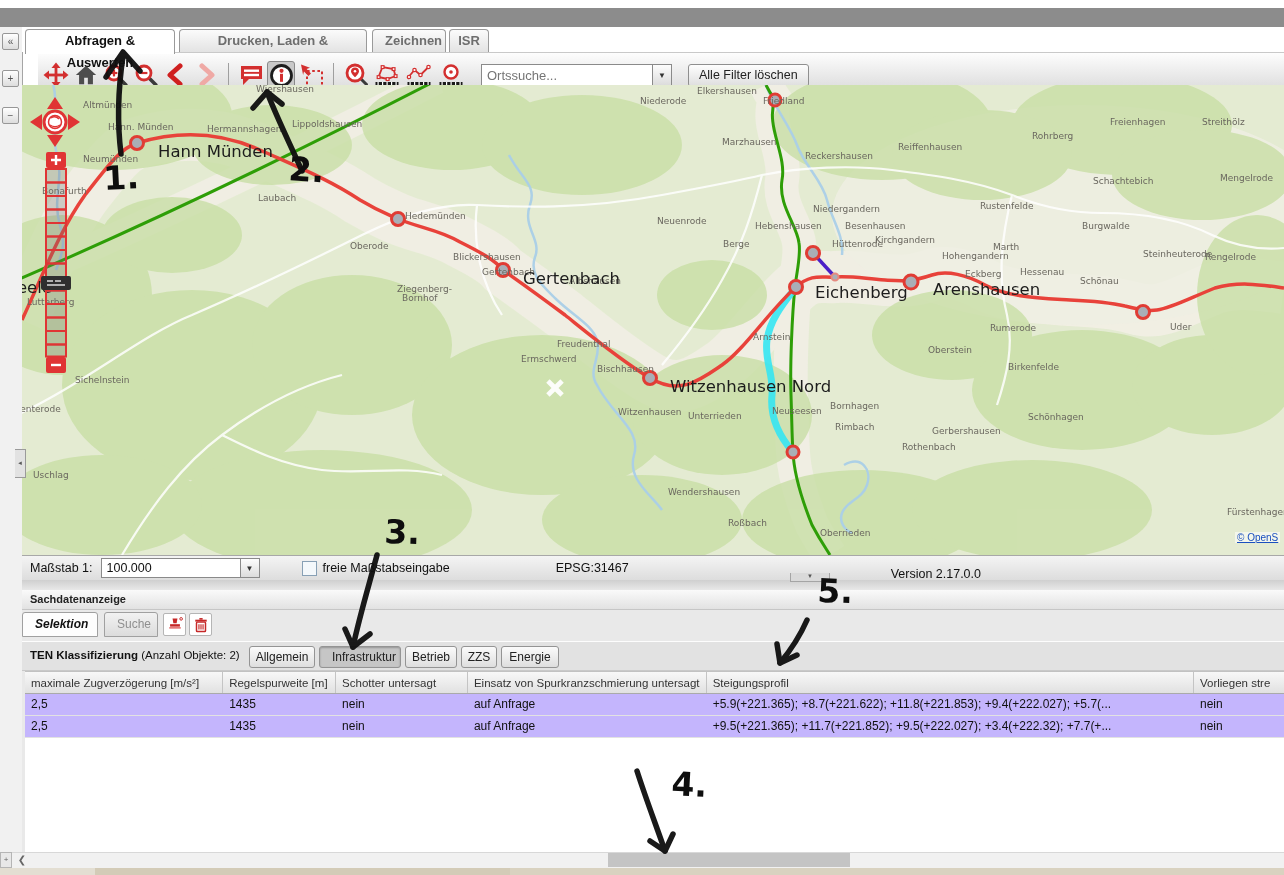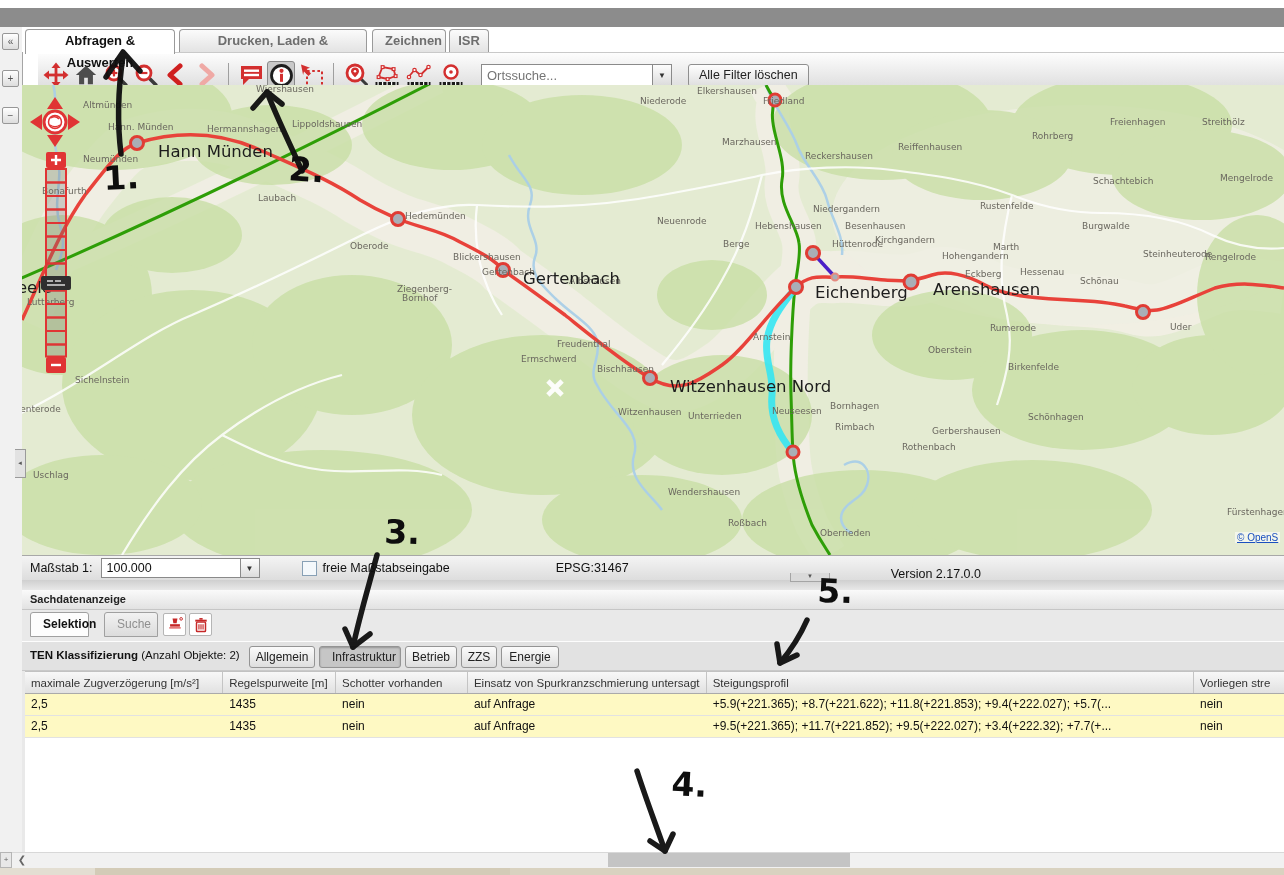--- a/index.html
+++ b/index.html
@@ -62,21 +62,21 @@
            border-bottom:1px solid #c9c9c9;box-sizing:border-box;}
   .tenlabel{position:absolute;left:8px;top:7px;font-size:11.5px;color:#111;}
   .catbtn{position:absolute;top:4px;height:22px;border:1px solid #949494;border-radius:3px;background:linear-gradient(#fbfbfb,#dedede);
           font-size:12px;color:#222;text-align:center;line-height:20px;box-sizing:border-box;}
   .catbtn.pressed{background:#c6c6c6;box-shadow:inset 0 1px 2px rgba(0,0,0,.25);}
   
   .tbl{position:absolute;left:3px;top:81px;right:0;}
   .thead{display:flex;height:23px;background:linear-gradient(#f8f8f8,#e1e1e1);border-top:1px solid #c2c2c2;border-bottom:1px solid #aaaaaa;box-sizing:border-box;}
   .th{font-size:11.5px;color:#333;line-height:22px;padding-left:6px;border-right:1px solid #c4c4c4;box-sizing:border-box;
       white-space:nowrap;overflow:hidden;}
-  .trow{display:flex;height:21px;background:#fef9c3;border-bottom:1px solid #e2e2e2;}
+  .trow{display:flex;height:21px;background:#c4b5fd;border-bottom:1px solid #e2e2e2;}
   .td{font-size:12px;color:#111;line-height:20px;padding-left:6px;box-sizing:border-box;white-space:nowrap;overflow:hidden;}
   .c1{width:200px;} .c2{width:114px;} .c3{width:133px;} .c4{width:241px;} .c5{width:492px;} .c6{flex:1;min-width:90px;}
   .tblfill{position:absolute;left:3px;top:148px;right:0;height:114px;background:#fff;}
   
   .hscroll{position:absolute;left:0;top:852px;width:1284px;height:16px;background:#f1f1f1;border-top:1px solid #d8d8d8;box-sizing:border-box;}
   .hthumb{position:absolute;left:608px;top:853px;width:242px;height:14px;background:#c4c4c4;}
   .harrow{position:absolute;left:13px;top:852px;width:18px;height:16px;font-size:10px;color:#666;text-align:center;line-height:15px;}
   .hcorner{position:absolute;left:0;top:852px;width:12px;height:16px;background:#e8e8e8;border:1px solid #b5b5b5;box-sizing:border-box;
            font-size:8px;color:#666;text-align:center;line-height:14px;}
   .tanstrip{position:absolute;left:0;top:868px;width:1284px;height:7px;background:linear-gradient(90deg,#e3ded2 0 95px,#d3cbb7 95px 510px,#d9d2c0 510px 100%);}
@@ -444,21 +444,21 @@
       <div class="chk"></div>
       <span style="margin-left:6px;">freie Maßstabseingabe</span>
       <span style="margin-left:106px;">EPSG:31467</span>
       <span style="margin-left:262px;margin-top:12px;">Version 2.17.0.0</span>
     </div>
     <div class="splitgap"></div>
     <div class="collapsetab">▼</div>
 
     <div class="sach">
       <div class="sdtitle">Sachdatenanzeige</div>
-      <div class="sdtab active" style="left:8px;width:59px;">Selektion</div>
+      <div class="sdtab active" style="left:0;width:76px;font-style:italic;">Selektion</div>
       <div class="sdtab inactive" style="left:82px;width:54px;">Suche</div>
       <div class="sdicon" style="left:141px;">
         <svg width="18" height="18" viewBox="0 0 22 22">
             <g fill="#c62828">
               <path d="M8 3h6l-1 6H9z"></path>
               <rect x="5" y="10" width="12" height="3"></rect>
               <rect x="4" y="13.5" width="14" height="2" fill="#e57373"></rect>
             </g>
             <circle cx="18.5" cy="3.5" r="1.6" fill="none" stroke="#c62828" stroke-width="1.2"></circle>
           </svg>
@@ -478,21 +478,21 @@
         <div class="catbtn" style="left:227px;width:66px;">Allgemein</div>
         <div class="catbtn pressed" style="left:297px;width:82px;padding-left:8px;">Infrastruktur</div>
         <div class="catbtn" style="left:383px;width:52px;">Betrieb</div>
         <div class="catbtn" style="left:439px;width:36px;">ZZS</div>
         <div class="catbtn" style="left:479px;width:58px;">Energie</div>
       </div>
       <div class="tbl">
         <div class="thead">
           <div class="th c1">maximale Zugverzögerung [m/s²]</div>
           <div class="th c2">Regelspurweite [m]</div>
-          <div class="th c3">Schotter vorhanden</div>
+          <div class="th c3">Schotter untersagt</div>
           <div class="th c4">Einsatz von Spurkranzschmierung untersagt</div>
           <div class="th c5">Steigungsprofil</div>
           <div class="th c6" style="border-right:none;">Vorliegen stre</div>
         </div>
         <div class="trow">
           <div class="td c1">2,5</div>
           <div class="td c2">1435</div>
           <div class="td c3">nein</div>
           <div class="td c4">auf Anfrage</div>
           <div class="td c5">+5.9(+221.365); +8.7(+221.622); +11.8(+221.853); +9.4(+222.027); +5.7(...</div>

